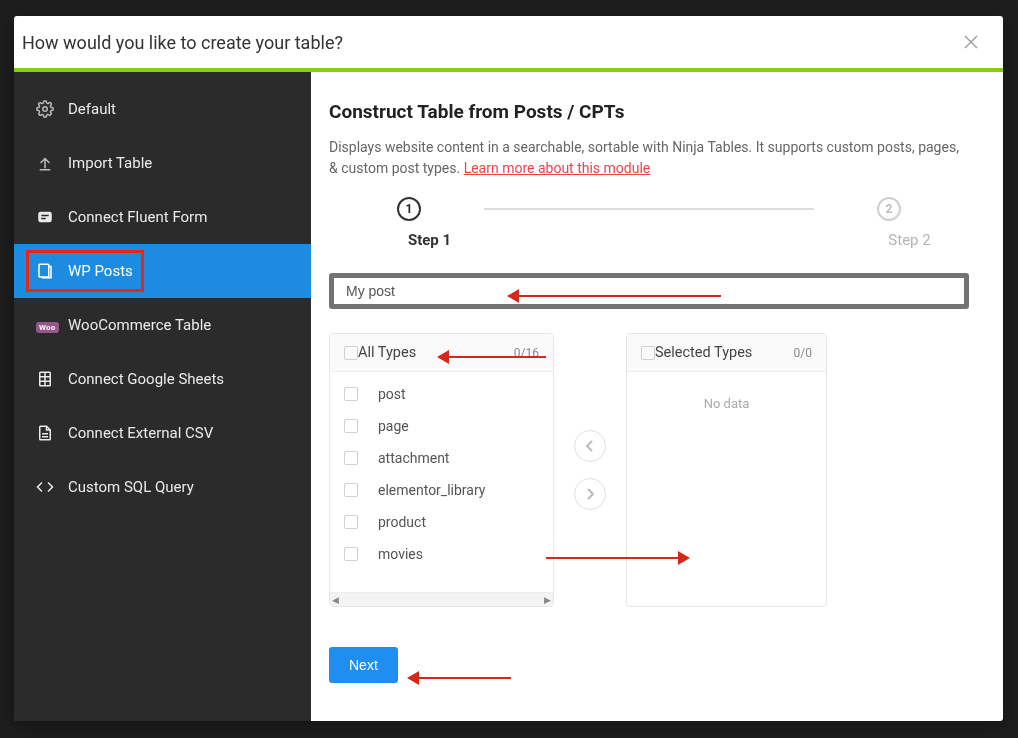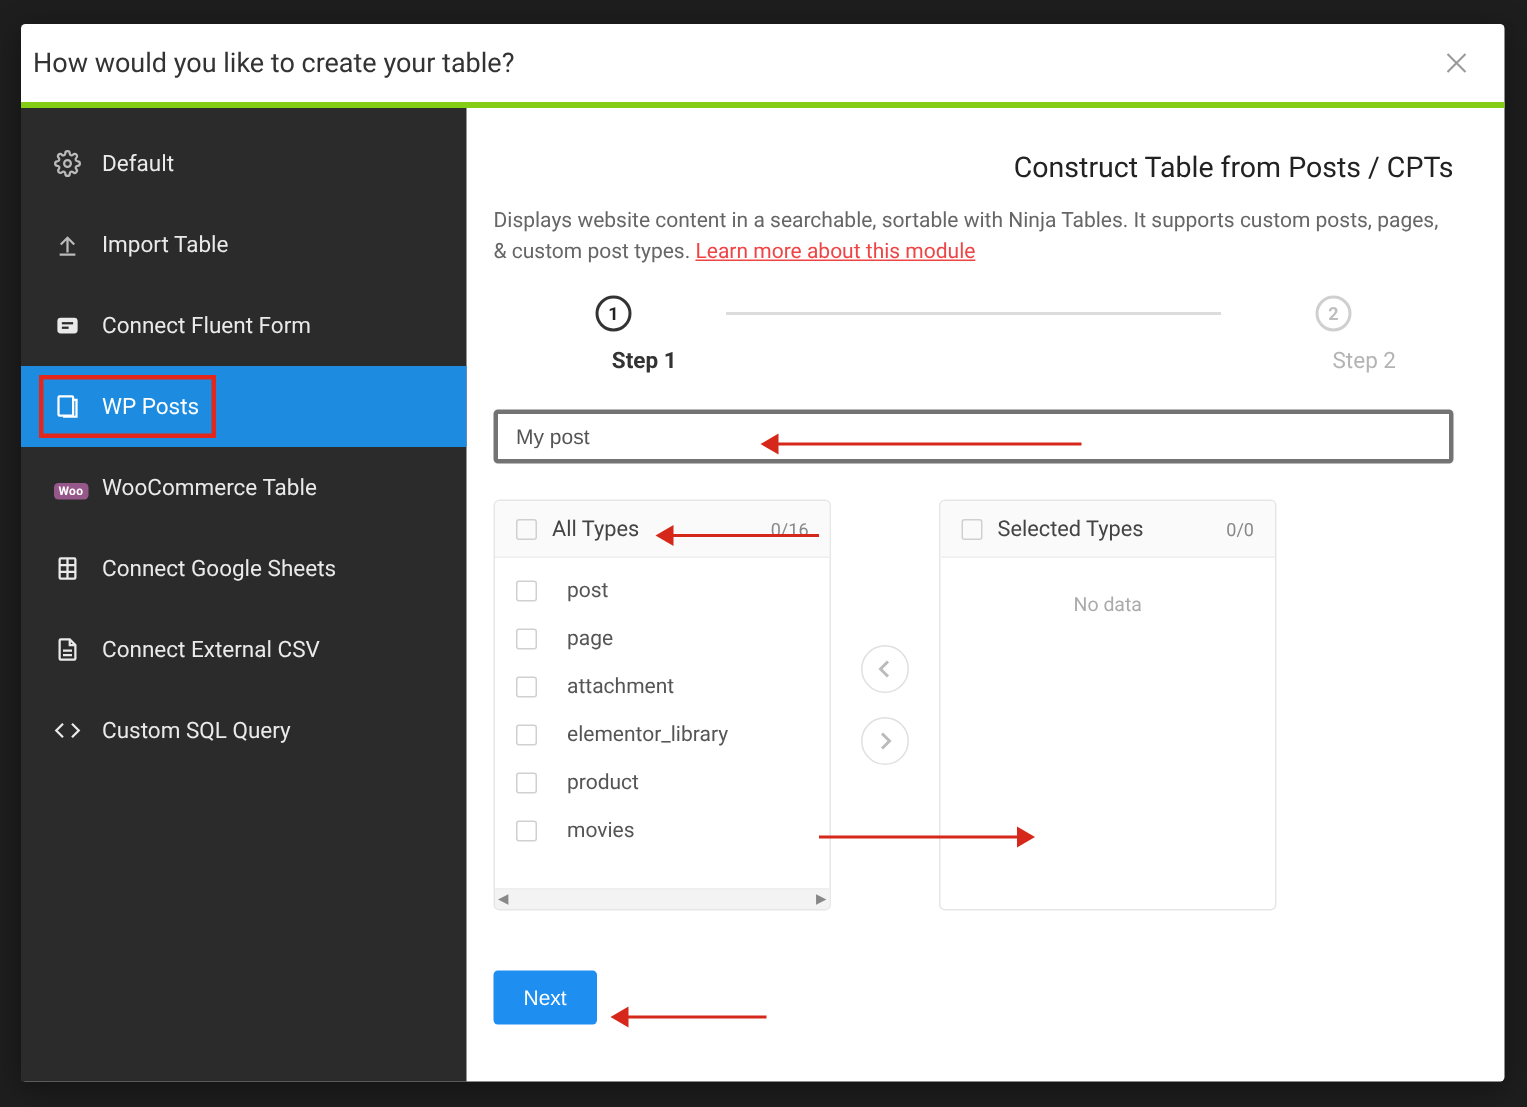--- a/index.html
+++ b/index.html
@@ -86,24 +86,23 @@
   }
   
   .main {
     flex:1;
     padding: 28px 34px 20px 18px;
     overflow:auto;
     position:relative;
   }
   .main h2 {
     font-size: 19px;
-    font-weight:400;
+    font-weight:700;
     color:#222;
     margin-bottom:14px;
-    text-align:right;
   }
   .desc {
     font-size:14px;
     color:#666;
     line-height:1.5;
     margin-bottom:18px;
   }
   .desc a { color:#ef4444; text-decoration:underline; }
   
   .steps {
@@ -128,21 +127,21 @@
   .step.inactive .step-label { color:#b4b4b4; font-weight:400; }
   .step-line {
     height:2px; background:#dcdcdc;
     width:330px;
     margin-top:11px;
   }
   
   .title-input {
     width:100%;
     height:36px;
-    border:3px solid #737373;
+    border:5px solid #737373;
     border-radius:3px;
     padding:0 12px;
     font-size:14px;
     color:#555;
     margin-bottom:24px;
     outline:none;
   }
   
   .transfer {
     display:flex;
@@ -151,27 +150,26 @@
   }
   .panel {
     width:225px;
     border:1px solid #e6e6e6;
     border-radius:4px;
     background:#fff;
     display:flex; flex-direction:column;
     height:274px;
     overflow:hidden;
   }
-  .panel-right { width:225px; }
+  .panel-right { width:201px; }
   .panel-head {
     background:#fafafa;
     border-bottom:1px solid #eee;
     padding:10px 14px;
     display:flex; align-items:center;
-    gap:10px;
     font-size:14.5px;
     color:#444;
   }
   .panel-head .count { margin-left:auto; font-size:12px; color:#888; }
   .panel-body {
     flex:1;
     overflow-y:scroll;
     padding:6px 0;
   }
   .panel-body::-webkit-scrollbar{width:14px;}

